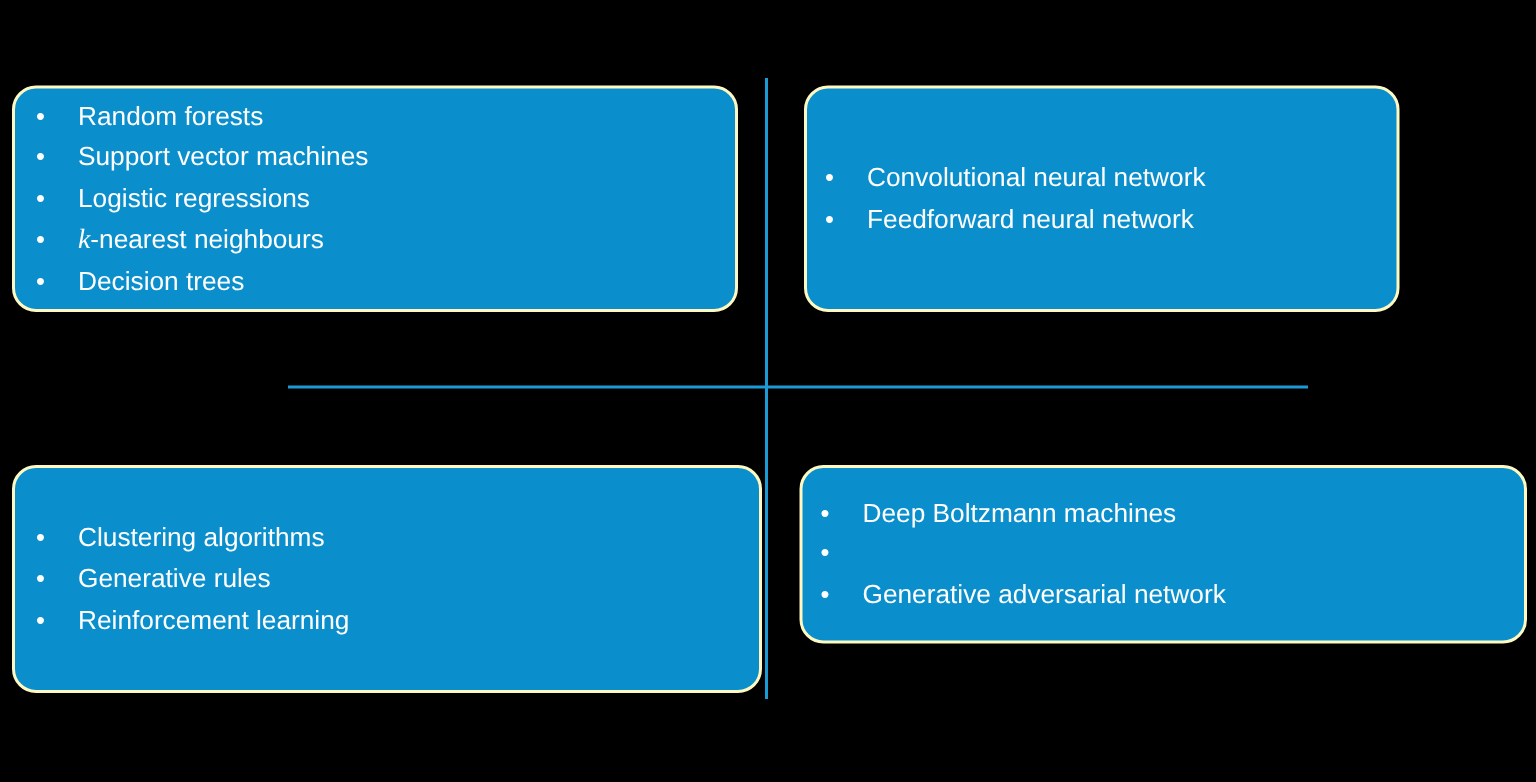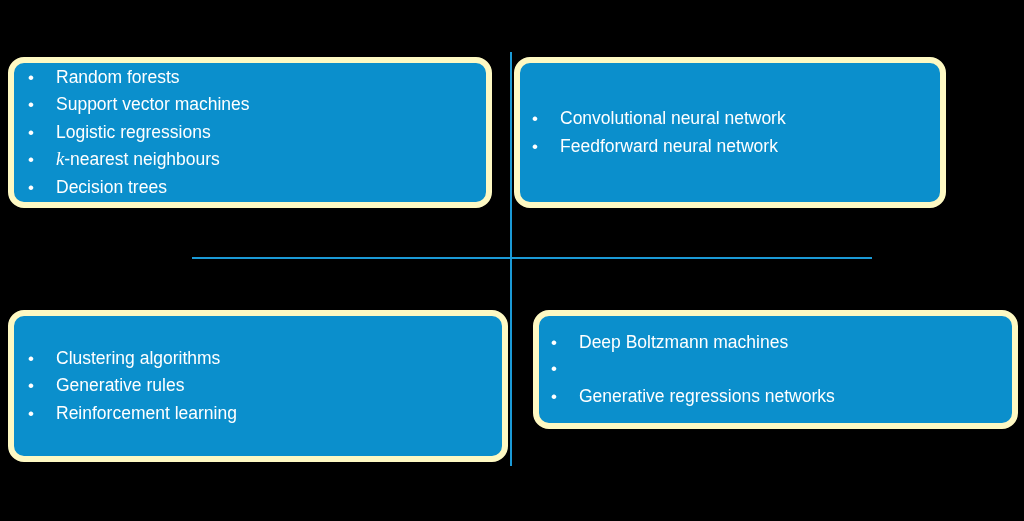--- a/index.html
+++ b/index.html
@@ -36,29 +36,29 @@
     top: 257px;
     width: 680px;
     height: 2px;
     background: #1b9ad6;
   }
 
   
   .qbox {
     position: absolute;
     background: #0b8fcc;
-    border: 6px solid #fef9c3;
+    border: 2px solid #fef9c3;
     border-radius: 16px;
     box-sizing: border-box;
     display: flex;
     flex-direction: column;
     justify-content: center;
   }
   .qbox.top-left     { left: 8px;   top: 57px;  width: 484px; height: 151px; }
-  .qbox.top-right    { left: 514px; top: 57px;  width: 432px; height: 151px; }
+  .qbox.top-right    { left: 536px; top: 57px;  width: 397px; height: 151px; }
   .qbox.bottom-left  { left: 8px;   top: 310px; width: 500px; height: 152px; }
   .qbox.bottom-right { left: 533px; top: 310px; width: 485px; height: 119px; }
 
   .bullet-list {
     list-style: none;
     margin: 0;
     padding: 0 0 0 14px;
   }
   .bullet-item {
     display: flex;
@@ -153,18 +153,18 @@
     <ul class="bullet-list">
         <li class="bullet-item">
           <span class="bullet-dot"></span>
           <span class="bullet-text">Deep Boltzmann machines</span>
         </li>
         <li class="bullet-item">
           <span class="bullet-dot"></span>
         </li>
         <li class="bullet-item">
           <span class="bullet-dot"></span>
-          <span class="bullet-text">Generative regressions networks</span>
+          <span class="bullet-text">Generative adversarial network</span>
         </li>
       </ul>
   </div>
 
 </div>
 
 </body></html>

